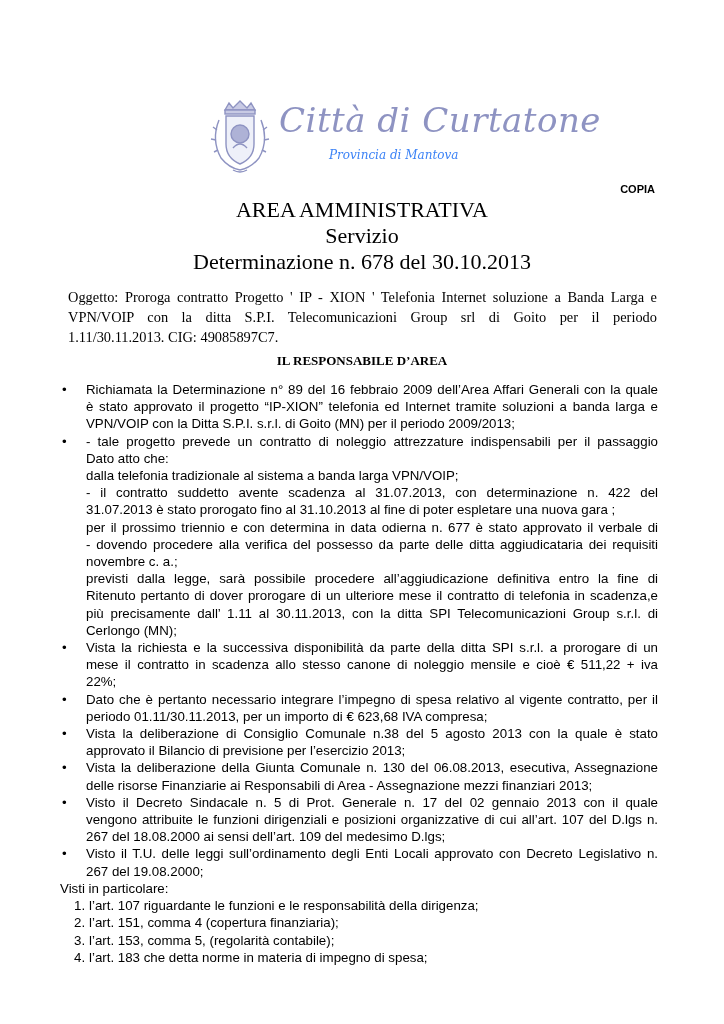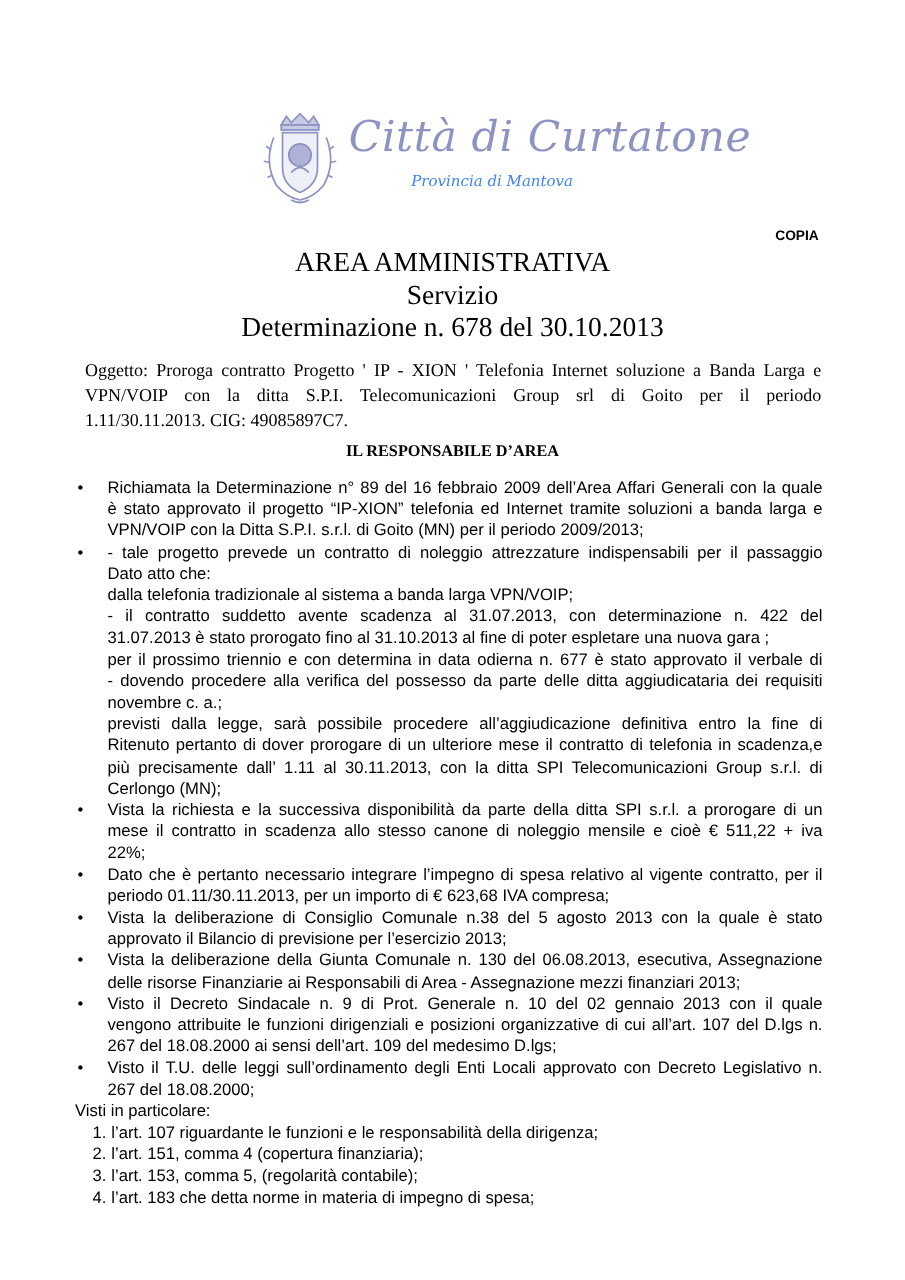--- a/index.html
+++ b/index.html
@@ -1,17 +1,17 @@
 <!DOCTYPE html>
 <html><head>
   <meta charset="utf-8">
   <style>
     html, body { margin: 0; padding: 0; background: #ffffff; }
     body { width: 724px; height: 1024px; position: relative; overflow: hidden; color: #000; }
-    .logo { position: absolute; left: 207px; top: 88px; width: 320px; height: 80px; }
+    .logo { position: absolute; left: 207px; top: 98px; width: 320px; height: 80px; }
     .crest { position: absolute; left: 2px; top: 2px; width: 62px; height: 76px; }
     .logo-title { position: absolute; left: 72px; top: 2px; font-family: "DejaVu Serif", serif; font-style: italic; font-size: 34px; color: #8e93c2; letter-spacing: 0.5px; white-space: nowrap; }
     .logo-sub { position: absolute; left: 122px; top: 50px; font-family: "DejaVu Serif", serif; font-style: italic; font-size: 12px; color: #3b82f6; white-space: nowrap; }
     .copia { position: absolute; right: 69px; top: 183px; font-family: "Liberation Sans", sans-serif; font-weight: bold; font-size: 11px; text-align: right; }
     .heading { position: absolute; left: 0; width: 724px; text-align: center; font-family: "Liberation Serif", serif; font-size: 22px; line-height: 26px; }
     .h1 { top: 197px; }
     .h2 { top: 223px; }
     .h3 { top: 249px; }
     .oggetto { position: absolute; left: 68px; top: 287px; width: 589px; font-family: "Liberation Serif", serif; font-size: 14.4px; line-height: 20px; text-align: justify; }
     .oggetto .line { display: block; text-align: justify; text-align-last: justify; height: 20px; white-space: nowrap; }
@@ -99,28 +99,28 @@
     <span class="ln">Vista la deliberazione di Consiglio Comunale n.38 del 5 agosto 2013 con la quale è stato</span>
     <span class="ln l">approvato il Bilancio di previsione per l’esercizio 2013;</span>
   </div>
   <div class="item">
     <span class="bullet">•</span>
     <span class="ln">Vista la  deliberazione della Giunta Comunale n. 130 del 06.08.2013, esecutiva,   Assegnazione</span>
     <span class="ln l">delle risorse Finanziarie ai Responsabili di Area  - Assegnazione mezzi finanziari 2013;</span>
   </div>
   <div class="item">
     <span class="bullet">•</span>
-    <span class="ln">Visto il Decreto Sindacale n. 9 di Prot. Generale n. 10 del 02 gennaio 2013   con il quale</span>
+    <span class="ln">Visto il Decreto Sindacale n. 5 di Prot. Generale n. 17 del 02 gennaio 2013   con il quale</span>
     <span class="ln">vengono attribuite le funzioni dirigenziali e posizioni organizzative di cui all’art. 107  del D.lgs n.</span>
     <span class="ln l">267 del 18.08.2000 ai sensi dell’art. 109 del medesimo D.lgs;</span>
   </div>
   <div class="item">
     <span class="bullet">•</span>
     <span class="ln">Visto il T.U. delle leggi sull’ordinamento degli Enti Locali approvato con Decreto Legislativo n.</span>
-    <span class="ln l">267 del 18.08.2000;</span>
+    <span class="ln l">267 del 19.08.2000;</span>
   </div>
   <div class="plain">Visti in particolare:</div>
   <div class="num-item">
     <span class="num">1.</span>
     <span>l’art. 107 riguardante le funzioni e le responsabilità della dirigenza;</span>
   </div>
   <div class="num-item">
     <span class="num">2.</span>
     <span>l’art. 151, comma 4 (copertura finanziaria);</span>
   </div>

